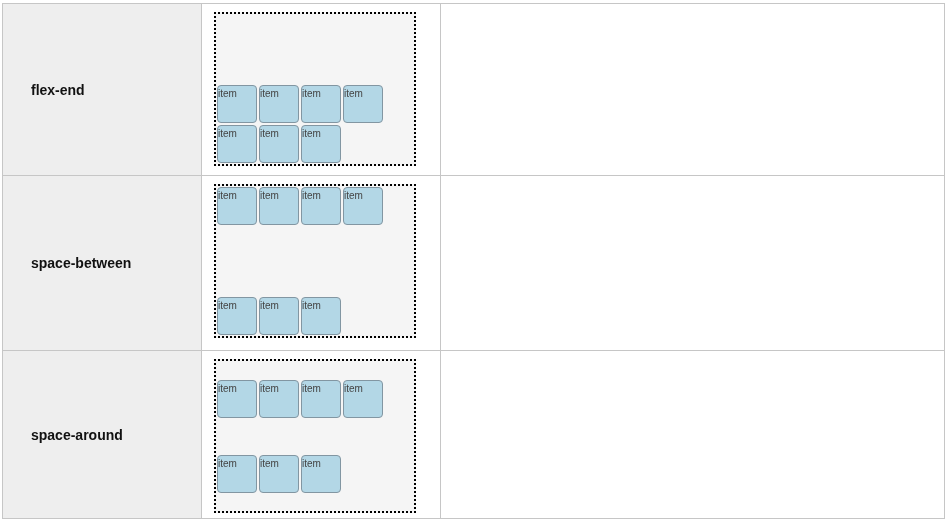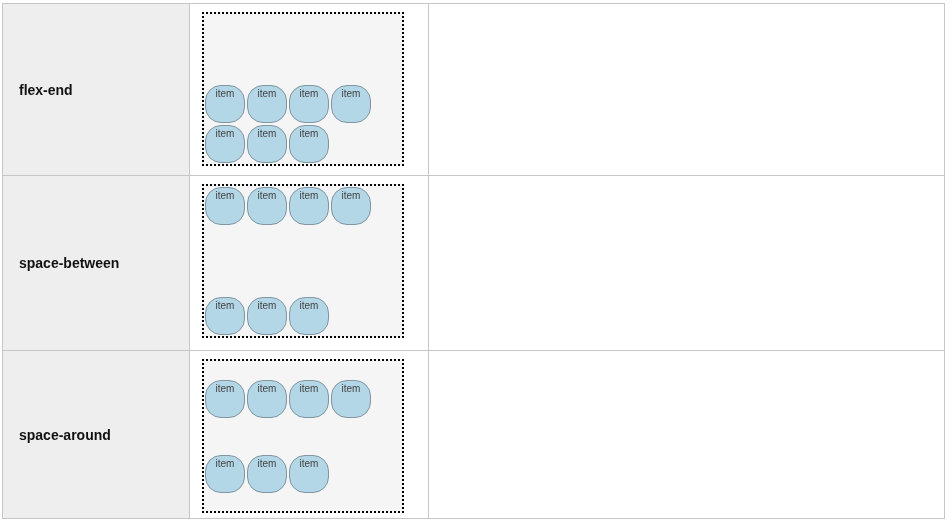--- a/index.html
+++ b/index.html
@@ -24,21 +24,21 @@
     border: 1px solid var(--cell-border, #c6c6c6);
     padding: 0;
   }
   .demo-table tr:nth-child(1) { height: 172px; }
   .demo-table tr:nth-child(2) { height: 175px; }
   .demo-table tr:nth-child(3) { height: 168px; }
   td.label-cell {
     width: 170px;
     background: var(--label-bg, #eeeeee);
     vertical-align: middle;
-    padding-left: 16px;
+    padding-left: 28px;
     font-weight: bold;
     font-size: 14px;
     color: var(--label-text, #111111);
   }
   td.demo-cell {
     width: 226px;
     vertical-align: top;
     padding: 8px 0 0 12px;
     background: #ffffff;
   }
@@ -54,25 +54,25 @@
     border: 2px dotted var(--demo-border, #000000);
     background: var(--demo-bg, #f5f5f5);
   }
   .item {
     box-sizing: border-box;
     width: 40px;
     height: 38px;
     margin: 1px;
     background: var(--item-bg, #b3d7e6);
     border: 1px solid var(--item-border, #8296a2);
-    border-radius: 16px;
+    border-radius: 4px;
     font-size: 10px;
     line-height: 13px;
     color: var(--item-text, #444444);
-    text-align: center;
+    text-align: left;
     padding-top: 1px;
   }
 </style>
 </head>
 <body>
 
 <table class="demo-table">
   <tbody>
   <tr>
     <td class="label-cell">

